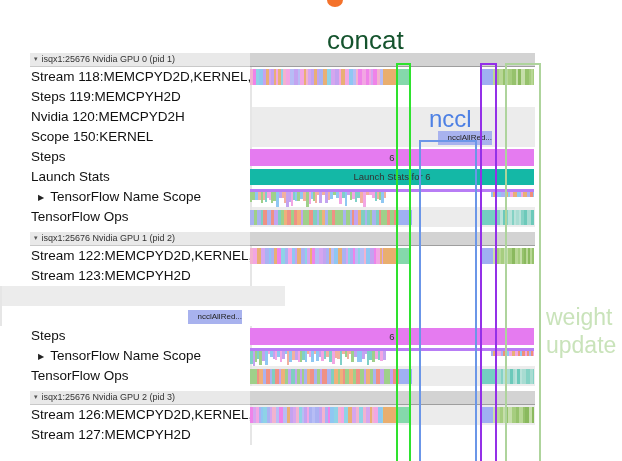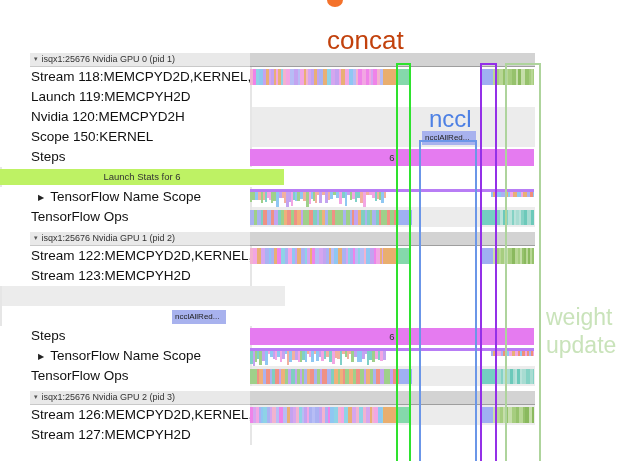--- a/index.html
+++ b/index.html
@@ -18,22 +18,22 @@
   .row{display:flex;height:20px;}
   .row .lbl{box-sizing:border-box;width:250px;padding-left:31px;font-size:13.5px;color:#111;
       line-height:19px;white-space:nowrap;overflow:hidden;background:#fff;}
   .row .lbl .tri{font-size:8px;color:#222;margin-right:6px;position:relative;top:-1px;}
   .row .lbl.indent{padding-left:38px;}
   .row .tl{position:relative;width:285px;background:#fff;overflow:visible;
       box-shadow:inset 2px 0 0 #e6e6e6;}
   .row.shaded .tl{background:#ececec;}
   .seg{position:absolute;box-sizing:border-box;}
   .seg.txt{font-size:9.5px;color:#333;text-align:center;overflow:hidden;white-space:nowrap;}
-  .nccl-bar{font-size:8px;color:#222;line-height:14px;text-align:left;padding-left:3px;
-      overflow:hidden;white-space:nowrap;}
+  .nccl-bar{font-size:8px;color:#222;line-height:14px;text-align:right;padding-left:3px;
+      overflow:hidden;white-space:nowrap;margin-left:16px;}
   .drippy{display:flex;align-items:flex-start;overflow:hidden;}
 
   
   .obox{position:absolute;box-sizing:border-box;border:2px solid #000;pointer-events:none;z-index:5;}
   .ann{position:absolute;z-index:6;white-space:nowrap;}
   #ann-concat{left:327px;top:25px;font-size:26px;}
   #ann-split{left:462px;top:18px;font-size:26px;}
   #ann-nccl{left:429px;top:105px;font-size:24px;}
   #ann-weight{left:546px;top:303px;font-size:23px;line-height:28px;width:78px;white-space:normal;}
   #box-concat{left:396px;top:63px;width:15px;height:405px;}
@@ -43,60 +43,61 @@
   .orange-glyph{position:absolute;left:327px;top:-7px;width:16px;height:14px;
       border-radius:50%;background:#f4722b;z-index:6;}
 </style>
 </head>
 <body>
 
 <div class="page">
 
   <div class="orange-glyph"></div>
 
-  <div id="ann-concat" class="ann" style="color: #c2410c;">concat</div>
+  <div id="ann-concat" class="ann" style="color: #14532d;">concat</div>
 
   <div id="trace">
       <div class="sec-header">
         <div class="hl"><span class="htri">▾</span>isqx1:25676 Nvidia GPU 0 (pid 1)</div>
         <div class="ht"></div>
       </div>
       <div class="row">
         <div class="lbl">Stream 118:MEMCPYD2D,KERNEL,ME</div>
         <div class="tl">
           <div class="seg" style="left: 0px; top: 2px; width: 133px; height: 16px; background: linear-gradient(90deg, rgb(242, 179, 207) 0px, rgb(242, 179, 207) 3px, rgb(239, 131, 233) 3px, rgb(239, 131, 233) 6px, rgb(142, 211, 230) 6px, rgb(142, 211, 230) 9px, rgb(143, 199, 242) 9px, rgb(143, 199, 242) 13px, rgb(195, 163, 240) 13px, rgb(195, 163, 240) 16px, rgb(233, 175, 117) 16px, rgb(233, 175, 117) 19px, rgb(213, 166, 239) 19px, rgb(213, 166, 239) 21px, rgb(195, 163, 240) 21px, rgb(195, 163, 240) 24px, rgb(233, 175, 117) 24px, rgb(233, 175, 117) 26px, rgb(242, 166, 227) 26px, rgb(242, 166, 227) 28px, rgb(233, 175, 117) 28px, rgb(233, 175, 117) 31px, rgb(142, 211, 230) 31px, rgb(142, 211, 230) 33px, rgb(242, 179, 207) 33px, rgb(242, 179, 207) 36px, rgb(242, 166, 227) 36px, rgb(242, 166, 227) 40px, rgb(183, 189, 245) 40px, rgb(183, 189, 245) 44px, rgb(195, 163, 240) 44px, rgb(195, 163, 240) 48px, rgb(183, 189, 245) 48px, rgb(183, 189, 245) 50px, rgb(242, 166, 227) 50px, rgb(242, 166, 227) 54px, rgb(233, 175, 117) 54px, rgb(233, 175, 117) 56px, rgb(242, 179, 207) 56px, rgb(242, 179, 207) 58px, rgb(213, 166, 239) 58px, rgb(213, 166, 239) 61px, rgb(195, 163, 240) 61px, rgb(195, 163, 240) 64px, rgb(233, 175, 117) 64px, rgb(233, 175, 117) 67px, rgb(195, 163, 240) 67px, rgb(195, 163, 240) 69px, rgb(169, 178, 242) 69px, rgb(169, 178, 242) 73px, rgb(233, 175, 117) 73px, rgb(233, 175, 117) 77px, rgb(142, 211, 230) 77px, rgb(142, 211, 230) 81px, rgb(213, 166, 239) 81px, rgb(213, 166, 239) 85px, rgb(195, 163, 240) 85px, rgb(195, 163, 240) 89px, rgb(242, 166, 227) 89px, rgb(242, 166, 227) 91px, rgb(233, 175, 117) 91px, rgb(233, 175, 117) 95px, rgb(242, 166, 227) 95px, rgb(242, 166, 227) 99px, rgb(143, 199, 242) 99px, rgb(143, 199, 242) 103px, rgb(183, 189, 245) 103px, rgb(183, 189, 245) 106px, rgb(242, 179, 207) 106px, rgb(242, 179, 207) 108px, rgb(239, 131, 233) 108px, rgb(239, 131, 233) 112px, rgb(242, 166, 227) 112px, rgb(242, 166, 227) 116px, rgb(239, 131, 233) 116px, rgb(239, 131, 233) 119px, rgb(242, 166, 227) 119px, rgb(242, 166, 227) 121px, rgb(213, 166, 239) 121px, rgb(213, 166, 239) 123px, rgb(239, 131, 233) 123px, rgb(239, 131, 233) 127px, rgb(242, 179, 207) 127px, rgb(242, 179, 207) 130px, rgb(183, 189, 245) 130px, rgb(183, 189, 245) 134px);"></div>
           <div class="seg" style="left: 133px; top: 2px; width: 14px; height: 16px; background: rgb(233, 174, 110);"></div>
           <div class="seg" style="left: 147px; top: 2px; width: 14px; height: 16px; background: rgb(133, 216, 171);"></div>
           <div class="seg" style="left: 231px; top: 2px; width: 12px; height: 16px; background: rgb(159, 176, 242);"></div>
           <div class="seg" style="left: 243px; top: 2px; width: 41px; height: 16px; background: linear-gradient(90deg, rgb(184, 215, 149) 0px, rgb(184, 215, 149) 3px, rgb(166, 205, 127) 3px, rgb(166, 205, 127) 6px, rgb(184, 215, 149) 6px, rgb(184, 215, 149) 10px, rgb(150, 194, 108) 10px, rgb(150, 194, 108) 13px, rgb(184, 215, 149) 13px, rgb(184, 215, 149) 15px, rgb(166, 205, 127) 15px, rgb(166, 205, 127) 19px, rgb(150, 194, 108) 19px, rgb(150, 194, 108) 23px, rgb(198, 222, 170) 23px, rgb(198, 222, 170) 25px, rgb(138, 185, 94) 25px, rgb(138, 185, 94) 28px, rgb(198, 222, 170) 28px, rgb(198, 222, 170) 32px, rgb(150, 194, 108) 32px, rgb(150, 194, 108) 36px, rgb(166, 205, 127) 36px, rgb(166, 205, 127) 38px, rgb(184, 215, 149) 38px, rgb(184, 215, 149) 40px, rgb(166, 205, 127) 40px, rgb(166, 205, 127) 42px);"></div>
         </div>
       </div>
       <div class="row">
-        <div class="lbl">Launch 119:MEMCPYH2D</div>
+        <div class="lbl">Steps 119:MEMCPYH2D</div>
         <div class="tl"></div>
       </div>
       <div class="row shaded">
         <div class="lbl">Nvidia 120:MEMCPYD2H</div>
         <div class="tl"></div>
       </div>
       <div class="row shaded">
         <div class="lbl">Scope 150:KERNEL</div>
         <div class="tl">
           <div class="seg nccl-bar" style="left: 172px; top: 4px; width: 54px; height: 14px; background: rgb(168, 178, 238);">ncclAllRed...</div>
         </div>
       </div>
       <div class="row">
         <div class="lbl">Steps</div>
         <div class="tl">
           <div class="seg txt" style="left: 0px; top: 2px; width: 284px; height: 17px; background: rgb(229, 123, 240); line-height: 17px;">6</div>
         </div>
       </div>
       <div class="row">
-        <div class="tl">
-          <div class="seg txt" style="left: 0px; top: 2px; width: 284px; height: 16px; background: #bef264; line-height: 16px;">Launch Stats for 6</div>
+        <div class="lbl">Launch Stats</div>
+        <div class="tl">
+          <div class="seg txt" style="left: 0px; top: 2px; width: 284px; height: 16px; background: #14b8a6; line-height: 16px;">Launch Stats for 6</div>
         </div>
       </div>
       <div class="row">
         <div class="lbl indent"><span class="tri">▶</span>TensorFlow Name Scope</div>
         <div class="tl">
           <div class="seg" style="left: 0px; top: 2px; width: 284px; height: 3px; background: rgb(184, 125, 245);"></div>
           <div class="seg drippy" style="left: 0px; top: 5px; width: 136px; height: 15px;">
             <div style="flex: 0 0 auto; width: 2px; height: 10px; background: rgb(159, 208, 138);"></div>
             <div style="flex: 0 0 auto; width: 3px; height: 8px; background: rgb(159, 208, 138);"></div>
             <div style="flex: 0 0 auto; width: 3px; height: 8px; background: rgb(143, 199, 242);"></div>

